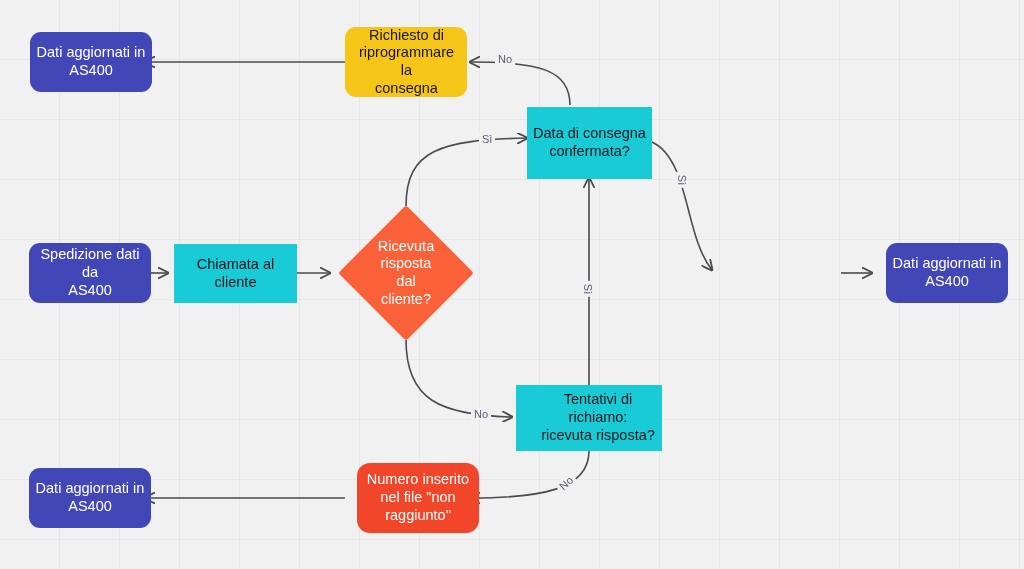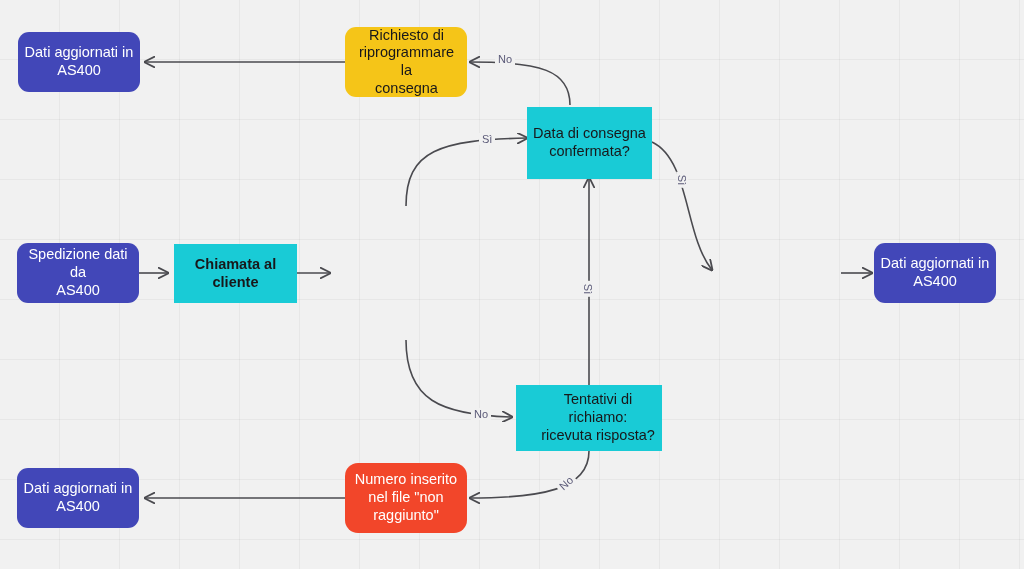--- a/index.html
+++ b/index.html
@@ -26,21 +26,21 @@
     align-items: center;
     justify-content: center;
     text-align: center;
     box-sizing: border-box;
     line-height: 1.22;
     white-space: pre-line;
     padding: 2px 6px;
   }
   .rounded   { border-radius: 11px; }
   .sharp     { border-radius: 0; }
-  .txt-white { color: #ffffff; }
+  .txt-white { color: #ffffff; margin-left: 12px; }
   .txt-dark  { color: #18181a; }
   .fs15 { font-size: 14.5px; }
 
   .diamond-wrap {
     position: absolute;
   }
   .diamond-shape {
     position: absolute;
     inset: 0;
     transform: rotate(45deg);
@@ -143,23 +143,30 @@
   <div class="node rounded txt-dark fs15" style="left:345px; top:27px; width:122px; height:70px; background:#f5c518;padding-left:7px;">Richiesto di
 riprogrammare la
 consegna</div>
 
   <div class="node sharp txt-dark fs15" style="left:527px; top:107px; width:125px; height:72px; background:#19cbd6;">Data di consegna
 confermata?</div>
 
   <div class="node rounded txt-white fs15" style="left:17px; top:243px; width:122px; height:60px; background:#4247b8;">Spedizione dati da
 AS400</div>
 
-  <div class="node sharp txt-dark fs15" style="left:174px; top:244px; width:123px; height:59px; background:#19cbd6;font-weight:bold;">Chiamata al
+  <div class="node sharp txt-dark fs15" style="left:174px; top:244px; width:123px; height:59px; background:#19cbd6;">Chiamata al
 cliente</div>
 
+  <div class="diamond-wrap" style="left:358px; top:225px; width:96px; height:96px;">
+    <div class="diamond-shape"></div>
+    <div class="diamond-label">Ricevuta
+risposta
+dal
+cliente?</div>
+  </div>
 
 
   <div class="node rounded txt-white fs15" style="left:874px; top:243px; width:122px; height:60px; background:#4247b8;">Dati aggiornati in
 AS400</div>
 
   <div class="node sharp txt-dark fs15" style="left:516px; top:385px; width:146px; height:66px; background:#19cbd6;padding-left:24px;">Tentativi di richiamo:
 ricevuta risposta?</div>
 
   <div class="node rounded txt-white fs15" style="left:345px; top:463px; width:122px; height:70px; background:#f2462a;border-radius:13px;">Numero inserito
 nel file "non

